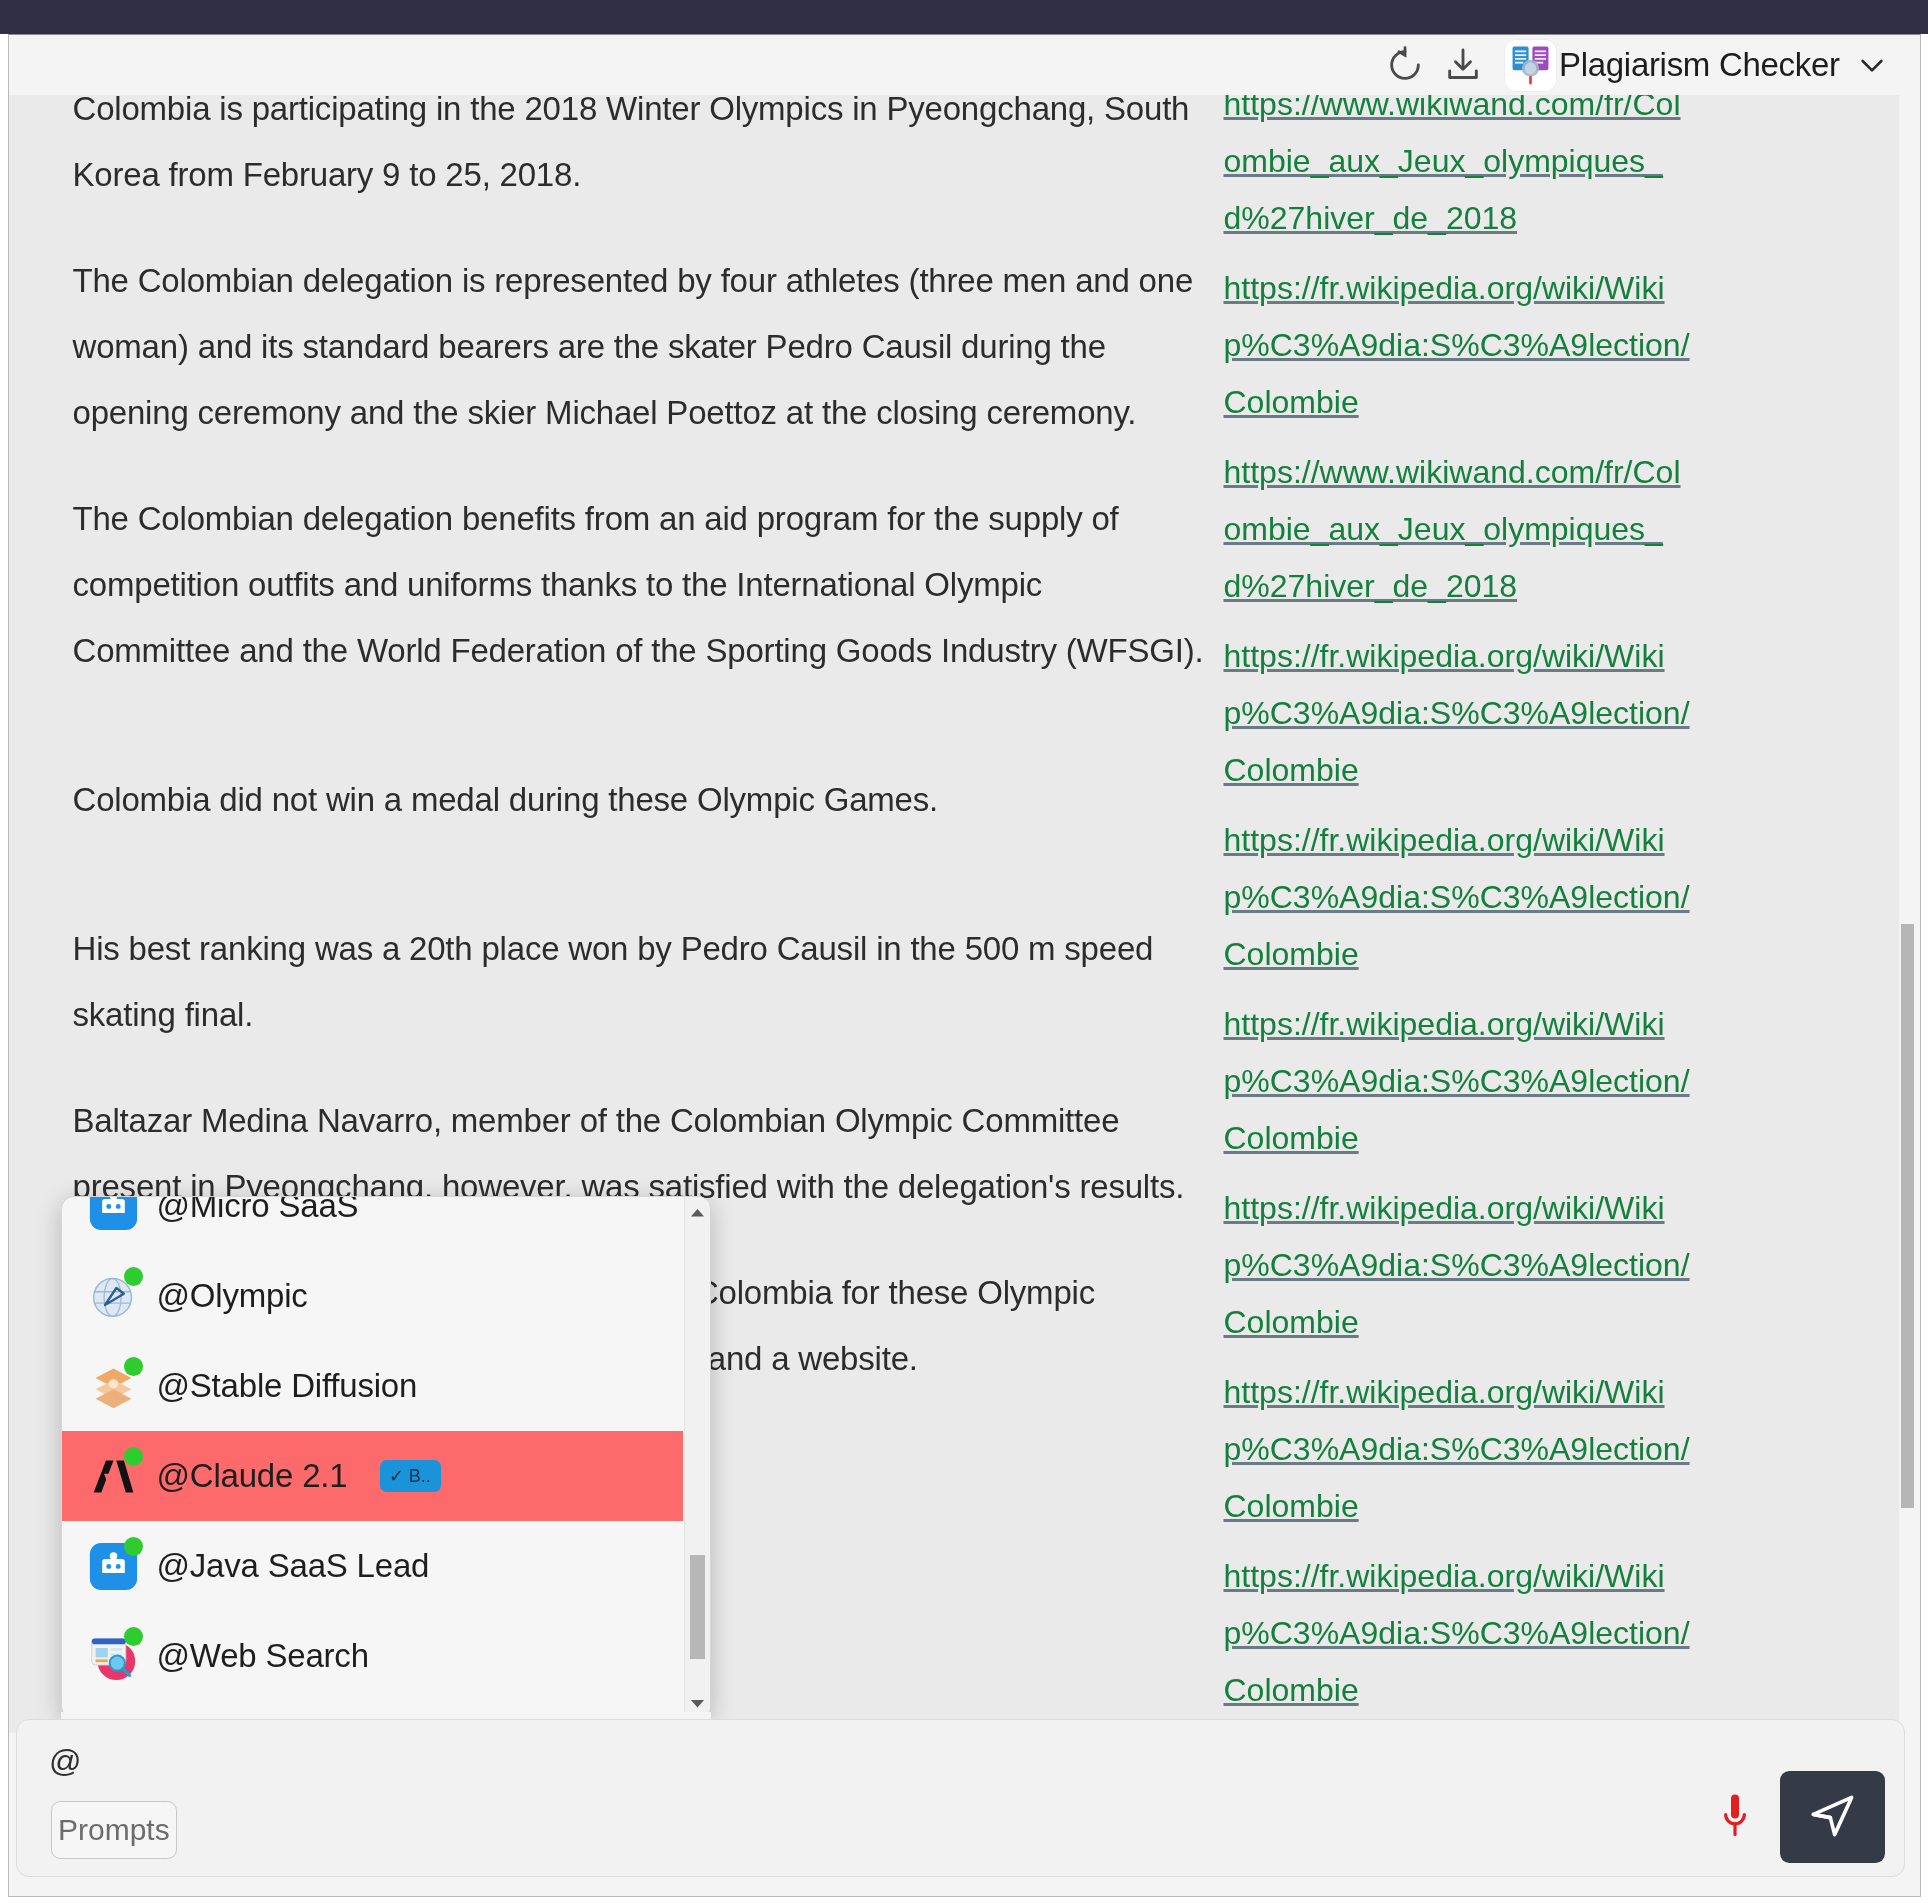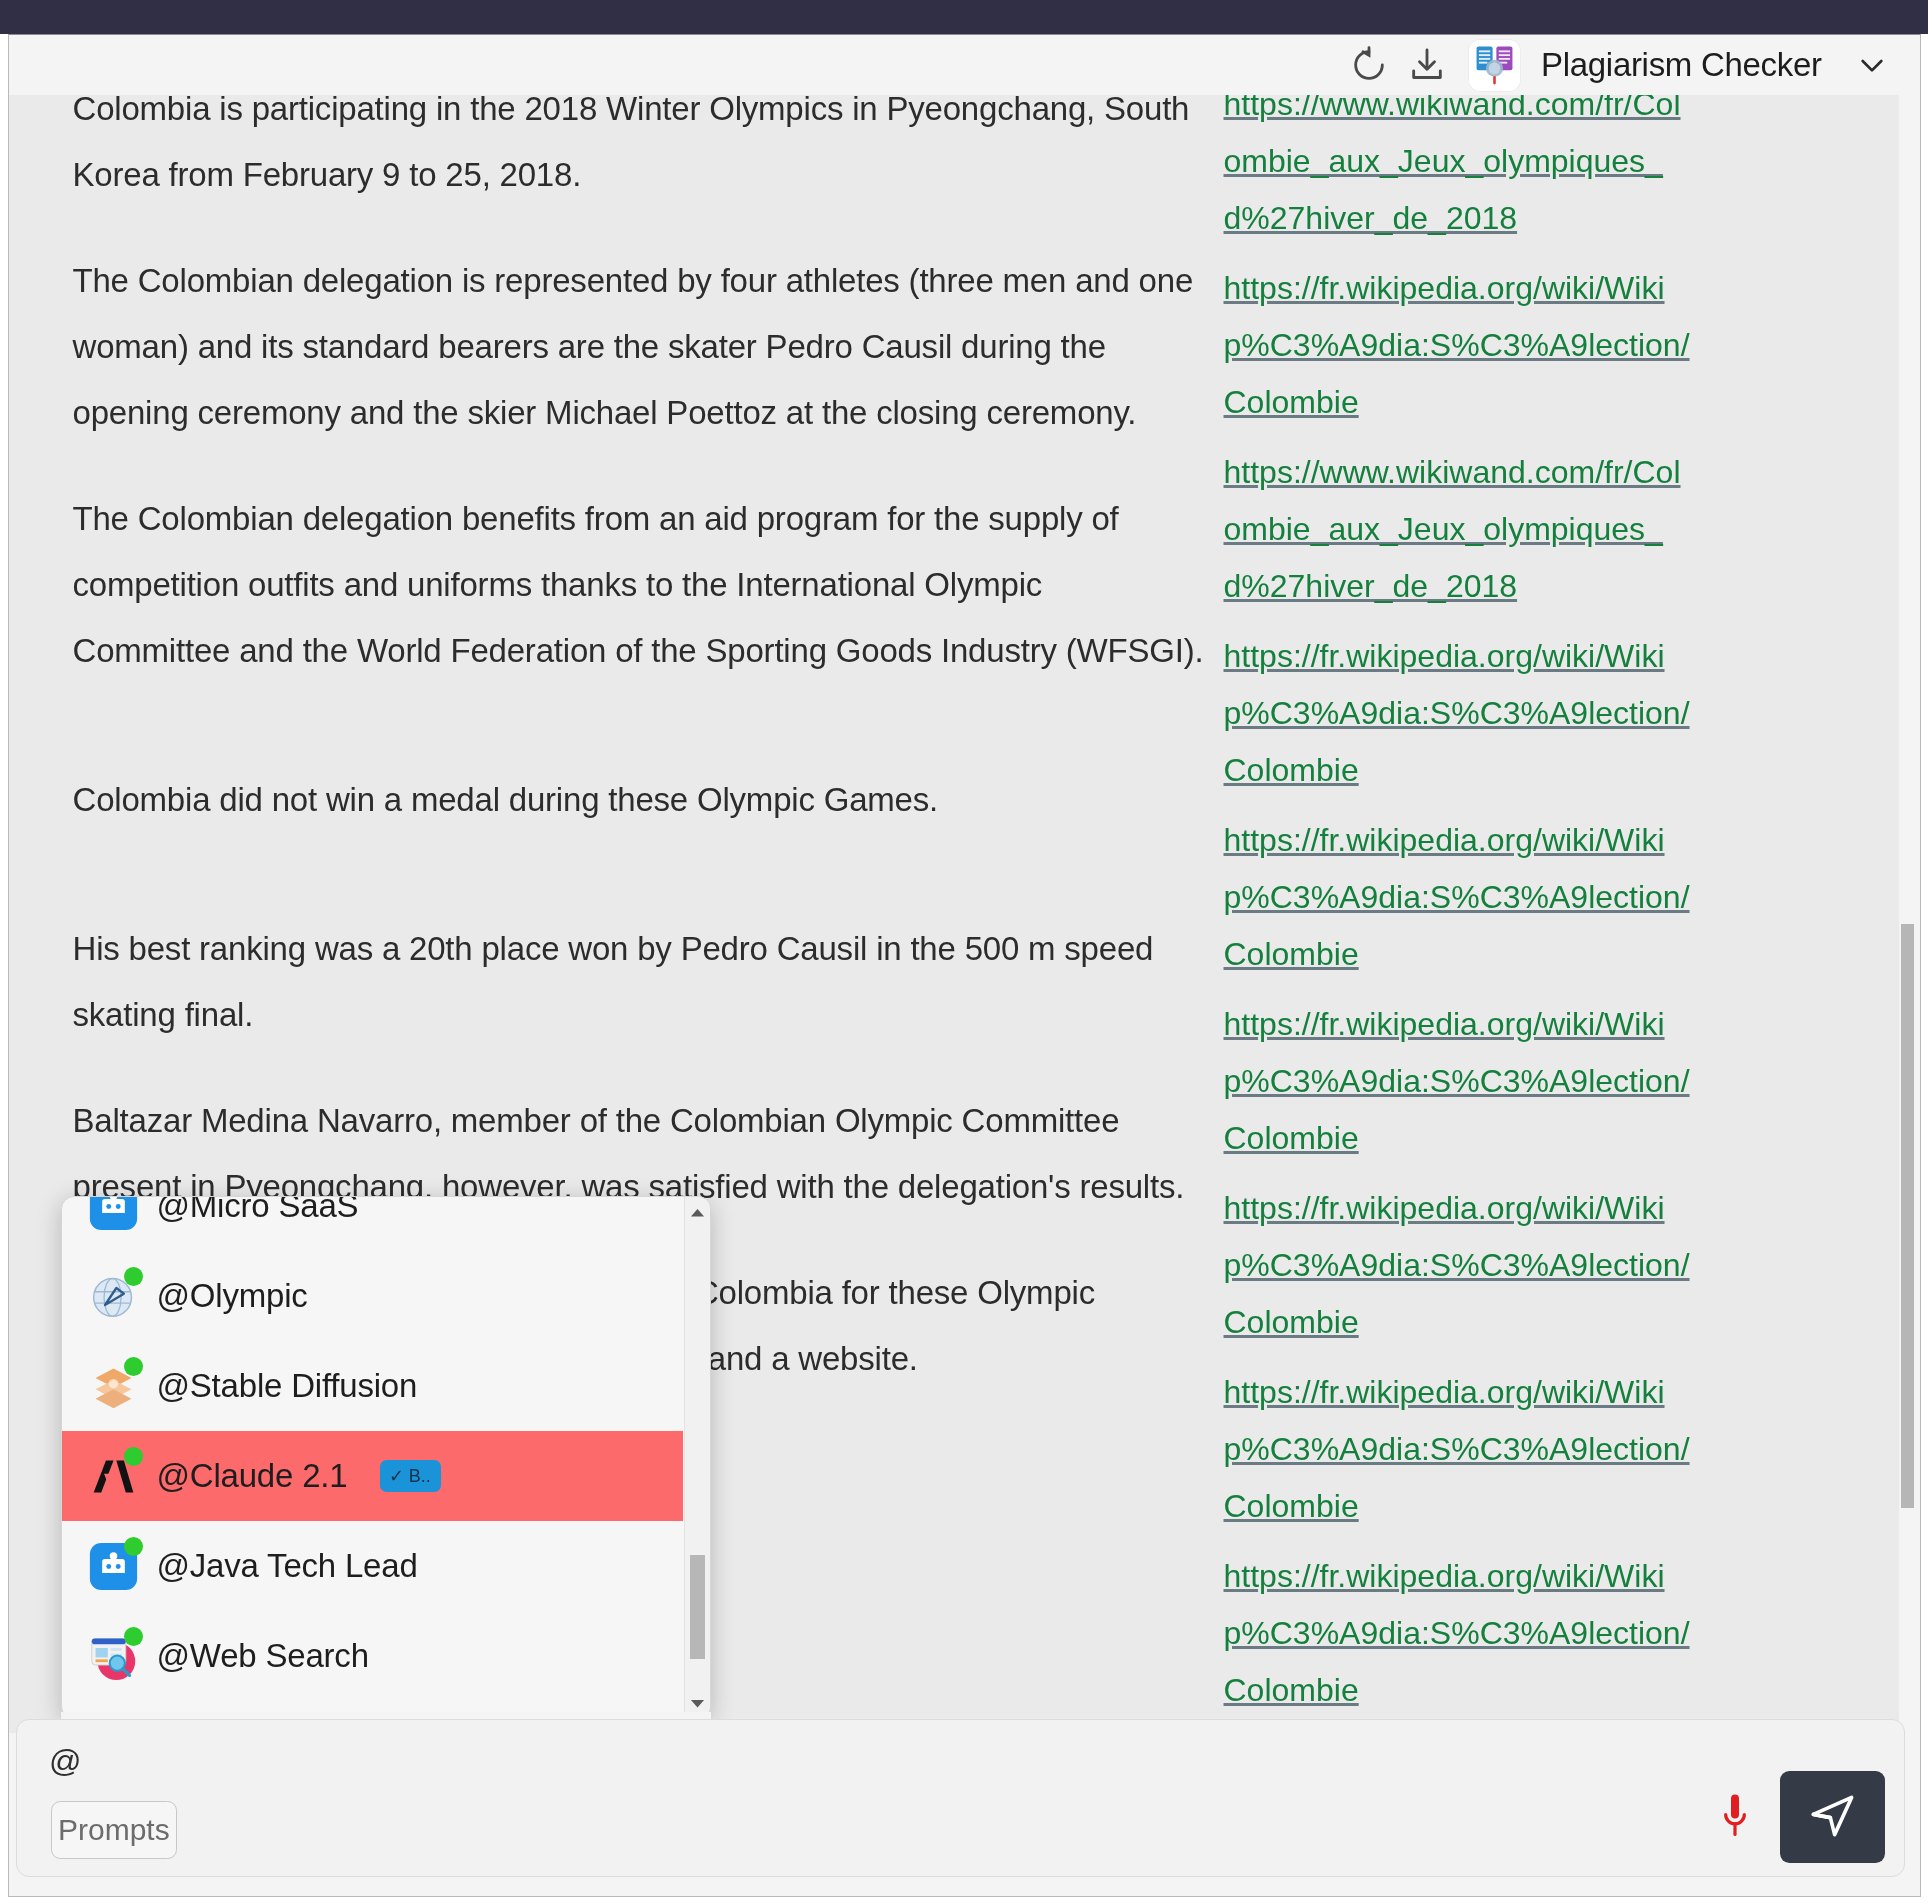--- a/index.html
+++ b/index.html
@@ -52,21 +52,21 @@
   .tb-icon {
     width: 58px; height: 55px;
     display: flex; align-items: center; justify-content: center;
     cursor: pointer;
   }
   .tb-icon svg { display: block; }
 
   .app-badge {
     display: flex;
     align-items: center;
-    gap: 21px;
+    gap: 3px;
     margin-left: 13px;
     cursor: pointer;
     padding-right: 3.8px;
     justify-content: center;
   }
   .app-icon {
     width: 51px; height: 51px;
     border-radius: 11.3px;
     background: #ffffff;
     position: relative;
@@ -441,21 +441,21 @@
             <span class="mi-icon">
               <svg width="51" height="51" viewBox="0 0 54 54">
                 <rect x="2" y="2" width="50" height="50" rx="12" fill="#1e90e8"></rect>
                 <path d="M15 34 L15 22 Q15 19 18 19 L36 19 Q39 19 39 22 L39 34 Z" fill="#ffffff"></path>
                 <circle cx="27" cy="16" r="4" fill="#ffffff"></circle>
                 <circle cx="22" cy="27" r="2.6" fill="#1e90e8"></circle>
                 <circle cx="32" cy="27" r="2.6" fill="#1e90e8"></circle>
               </svg>
               <span class="mi-dot"></span>
             </span>
-            <span class="mi-label">@Java Tech Lead</span>
+            <span class="mi-label">@Java SaaS Lead</span>
           </div>
 
           <div class="menu-item">
             <span class="mi-icon">
               <svg width="51" height="51" viewBox="0 0 54 54">
                 <circle cx="30" cy="32" r="20" fill="#e8366b"></circle>
                 <rect x="4" y="8" width="36" height="28" rx="4" fill="#f2f2f2" stroke="#cfcfcf"></rect>
                 <rect x="4" y="8" width="36" height="6" rx="3" fill="#2d63c8"></rect>
                 <rect x="8" y="18" width="13" height="10" fill="#9fd3f0"></rect>
                 <rect x="24" y="18" width="12" height="3" fill="#cfe6f5"></rect>

